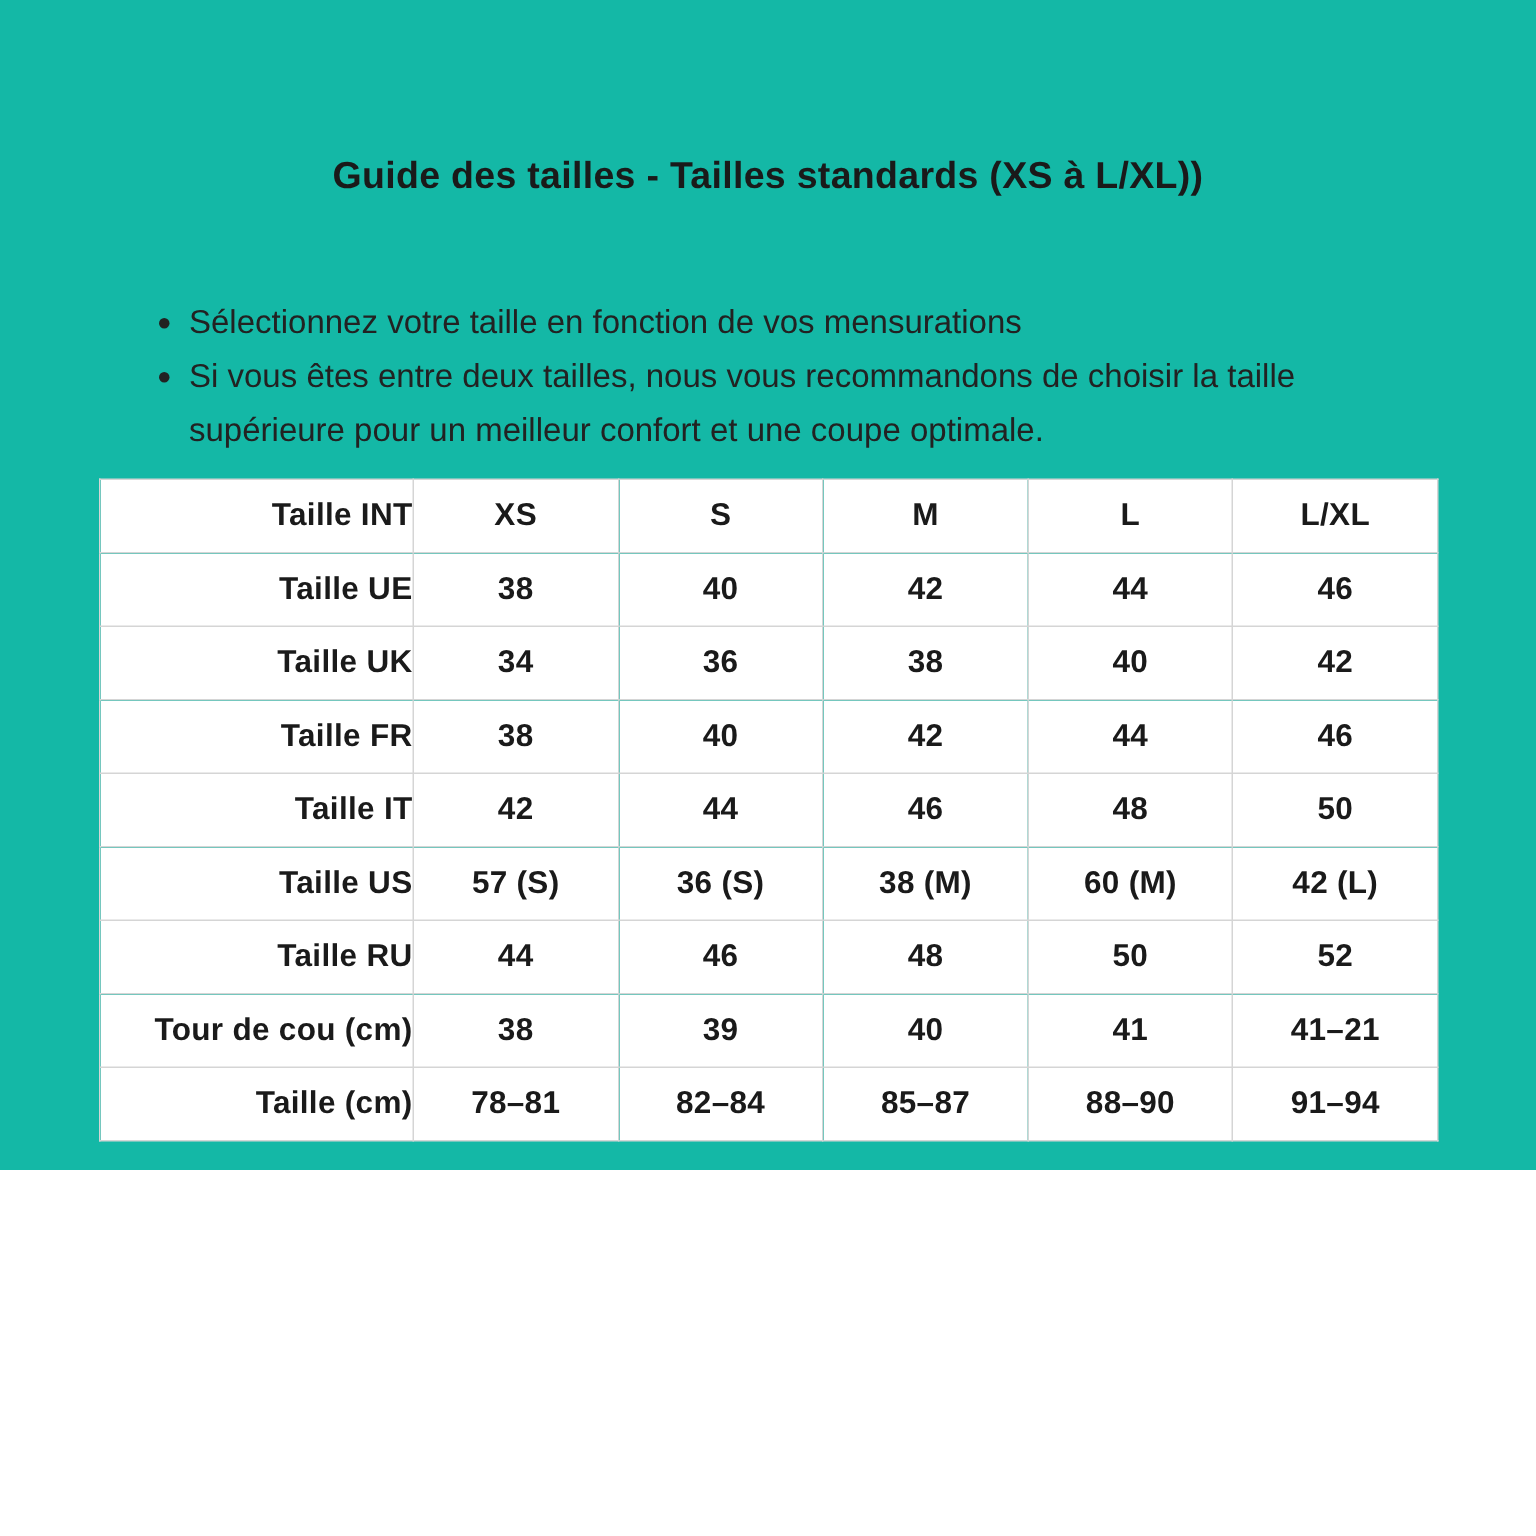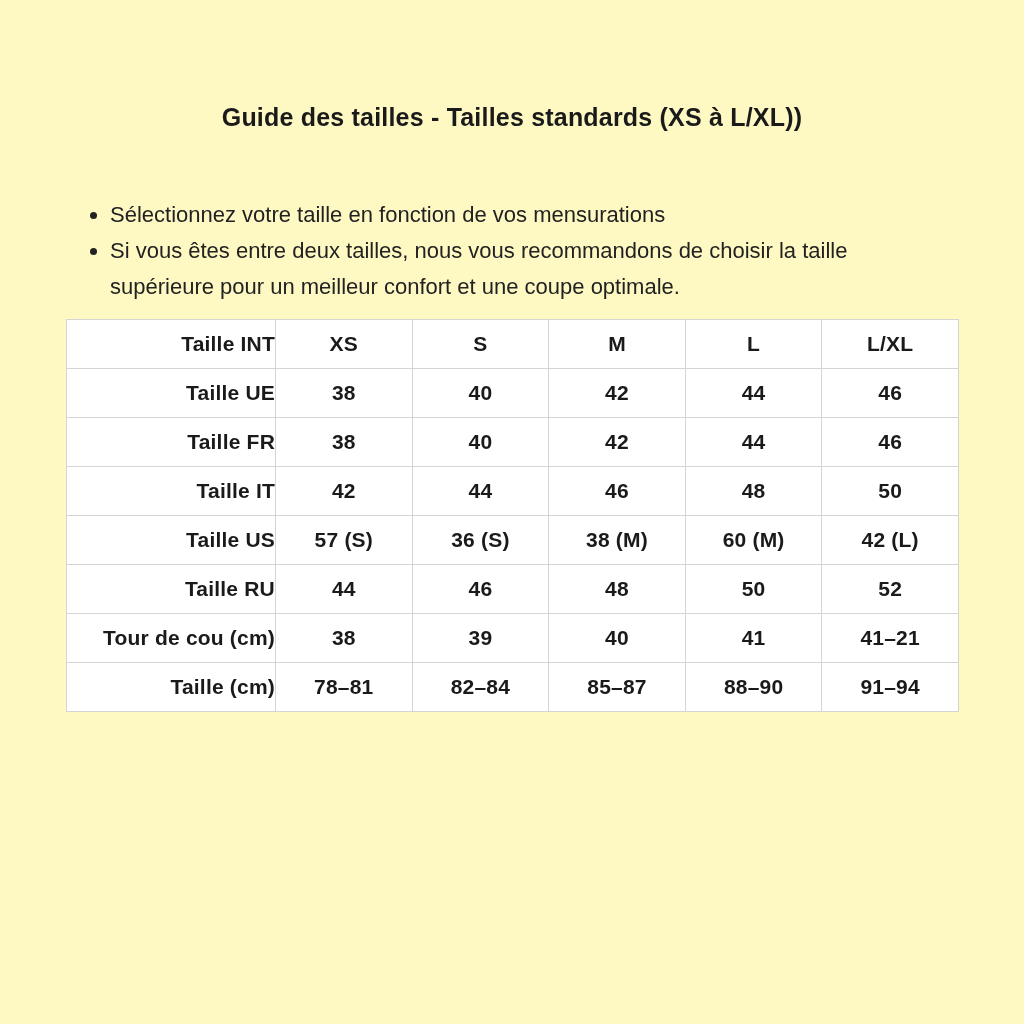--- a/index.html
+++ b/index.html
@@ -9,40 +9,40 @@
     height: 1024px;
     background: #ffffff;
     font-family: "Liberation Sans", sans-serif;
     color: #1d1d1d;
     overflow: hidden;
   }
 
   .page {
     position: relative;
     width: 1024px;
-    height: 1024px;
-    background: #fef9c3;
+    height: 780px;
+    background: #14b8a6;
   }
 
   .guide-title {
     position: absolute;
     top: 103px;
     left: 0;
     width: 100%;
     text-align: center;
     font-size: 25px;
     font-weight: 700;
     letter-spacing: 0.2px;
     color: #1a1a1a;
   }
 
   .notes-list {
     position: absolute;
     top: 197px;
-    left: 90px;
+    left: 106px;
     width: 852px;
     list-style: disc;
     padding-left: 20px;
   }
 
   .notes-list li {
     font-size: 22px;
     font-weight: 400;
     line-height: 36px;
     color: #222222;
@@ -115,20 +115,28 @@
     <tbody>
         <tr>
           <td class="row-label">Taille UE</td>
           <td>38</td>
           <td>40</td>
           <td>42</td>
           <td>44</td>
           <td>46</td>
         </tr>
         <tr>
+          <td class="row-label">Taille UK</td>
+          <td>34</td>
+          <td>36</td>
+          <td>38</td>
+          <td>40</td>
+          <td>42</td>
+        </tr>
+        <tr>
           <td class="row-label">Taille FR</td>
           <td>38</td>
           <td>40</td>
           <td>42</td>
           <td>44</td>
           <td>46</td>
         </tr>
         <tr>
           <td class="row-label">Taille IT</td>
           <td>42</td>

